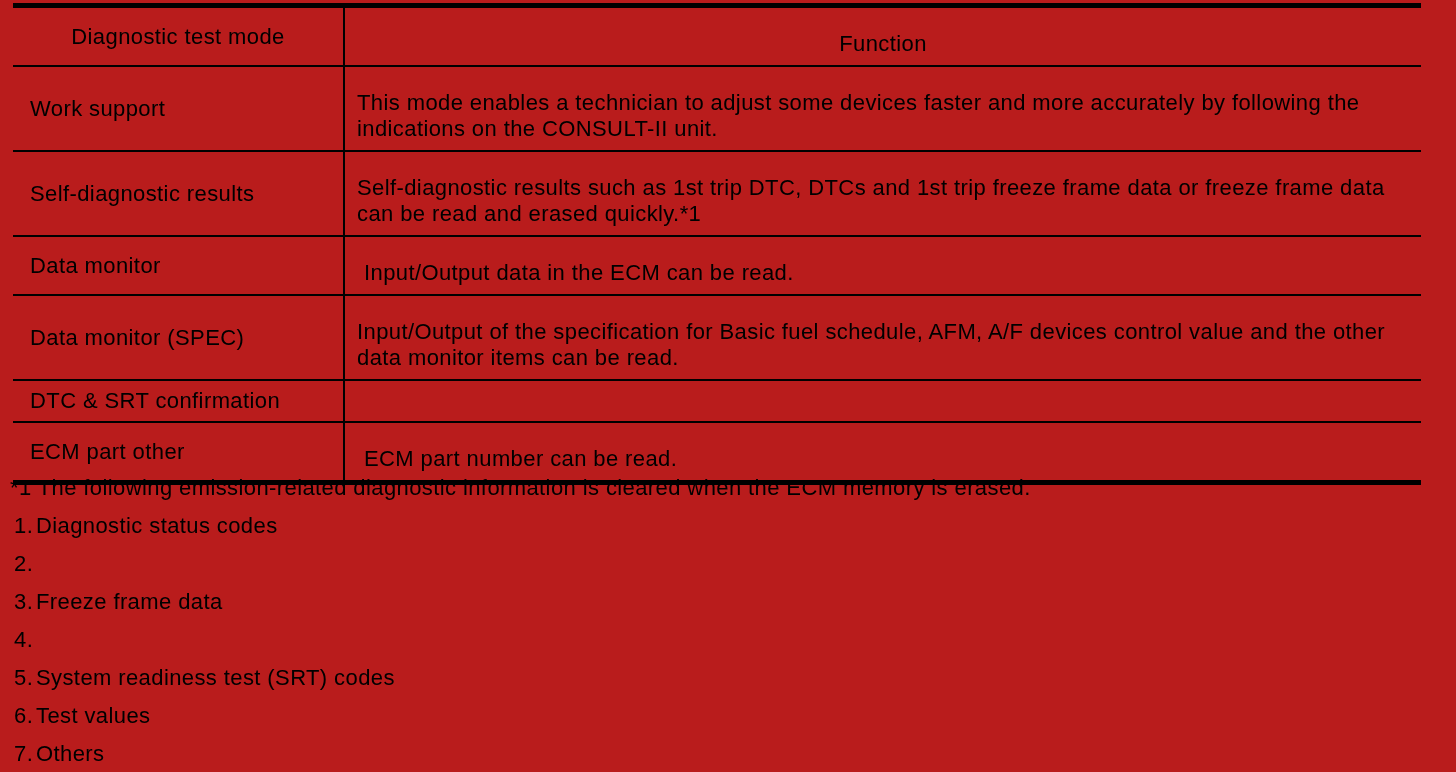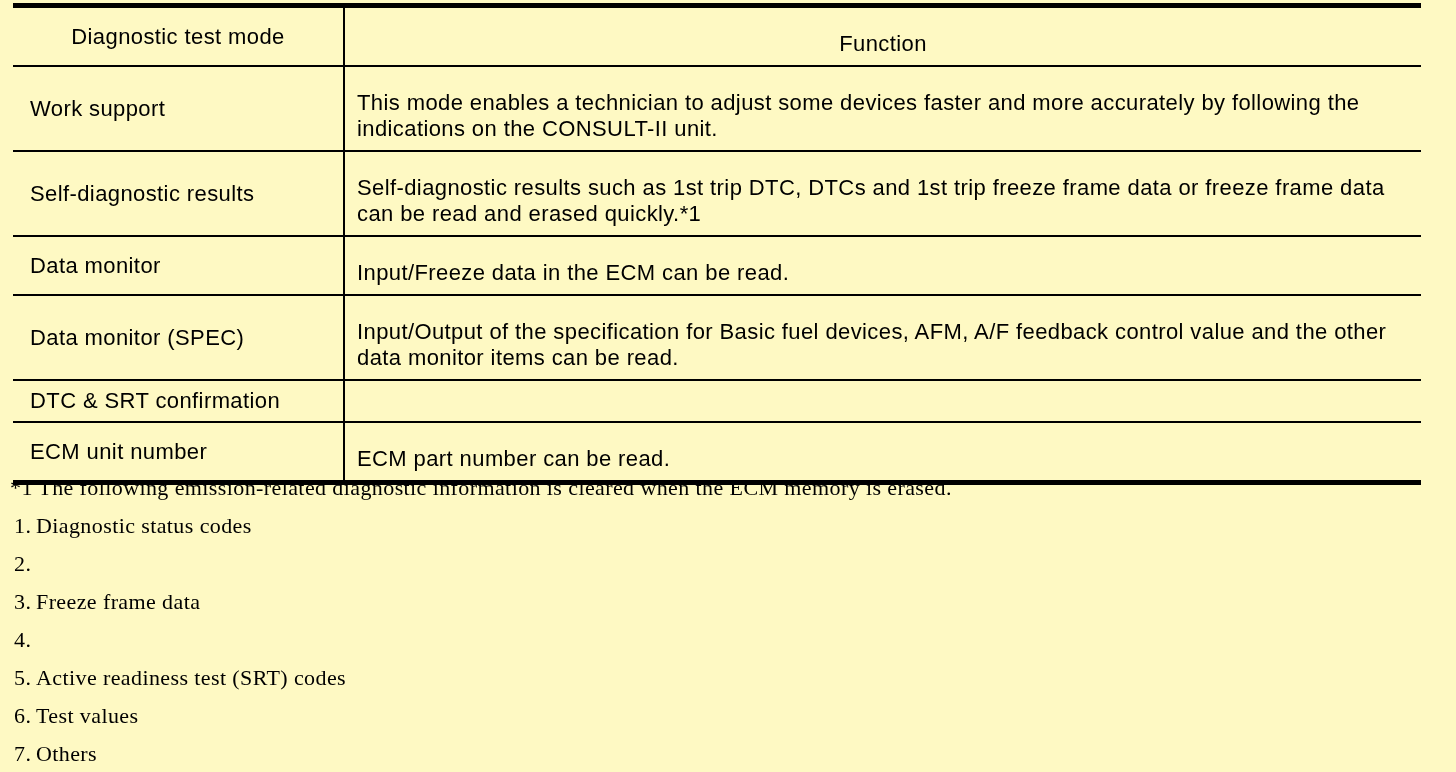--- a/index.html
+++ b/index.html
@@ -7,55 +7,55 @@
   body {
     font-family:"Liberation Sans", sans-serif;
     color:#000;
     font-size:22px;
     letter-spacing:0.4px;
     font-weight:400;
   }
   .page {
     position:relative;
     width:1456px; height:772px;
-    background:#fef9c3;
+    background:#b91c1c;
     overflow:hidden;
   }
   
   .dtable {
     position:absolute;
     left:13px; top:3px;
     width:1408px;
     border-top:5px solid #000;
     border-bottom:5px solid #000;
   }
   .tr { display:flex; border-bottom:2px solid #000; }
   .tr:last-child { border-bottom:none; }
   .tr.header { min-height:40px; }
   .tr.tall   { min-height:70px; }
-  .tr.short  { min-height:42px; }
+  .tr.short  { min-height:42px;gap:7px; }
   .td {
     display:flex; align-items:center;
     line-height:26px;
   }
   .td-mode {
     width:332px;
     border-right:2px solid #000;
     padding:6px 8px 6px 17px;
     flex-shrink:0;
   }
   .td-func {
     flex:1;
     padding:23px 28px 8px 12px;
   }
   .tr.header .td { justify-content:center; text-align:center; padding-left:0; padding-right:0; }
   .tr.header .td-mode { padding-left:0; }
   
   .notes { position:absolute; left:10px; top:475px; width:1440px; }
-  .note-line { line-height:26px; margin-bottom:12px; white-space:nowrap;font-family:Liberation Serif, serif; }
+  .note-line { line-height:26px; margin-bottom:12px; white-space:nowrap; }
   .num-item { display:flex; padding-left:4px; }
   .num-item .num { width:22px; flex-shrink:0; }
 </style>
 </head>
 <body>
 
 <div class="page">
 
   <div class="dtable">
 
@@ -69,35 +69,35 @@
       <div class="td td-func">This mode enables a technician to adjust some devices faster and more accurately by following the indications on the CONSULT-II unit.</div>
     </div>
 
     <div class="tr tall">
       <div class="td td-mode">Self-diagnostic results</div>
       <div class="td td-func">Self-diagnostic results such as 1st trip DTC, DTCs and 1st trip freeze frame data or freeze frame data can be read and erased quickly.*1</div>
     </div>
 
     <div class="tr short">
       <div class="td td-mode">Data monitor</div>
-      <div class="td td-func">Input/Freeze data in the ECM can be read.</div>
+      <div class="td td-func">Input/Output data in the ECM can be read.</div>
     </div>
 
     <div class="tr tall">
       <div class="td td-mode">Data monitor (SPEC)</div>
-      <div class="td td-func">Input/Output of the specification for Basic fuel devices, AFM, A/F feedback control value and the other data monitor items can be read.</div>
+      <div class="td td-func">Input/Output of the specification for Basic fuel schedule, AFM, A/F devices control value and the other data monitor items can be read.</div>
     </div>
 
 
     <div class="tr short">
       <div class="td td-mode">DTC &amp; SRT confirmation</div>
     </div>
 
     <div class="tr short">
-      <div class="td td-mode">ECM unit number</div>
+      <div class="td td-mode">ECM part other</div>
       <div class="td td-func">ECM part number can be read.</div>
     </div>
 
   </div>
 
   <div class="notes">
 
     <div class="note-line">*1 The following emission-related diagnostic information is cleared when the ECM memory is erased.</div>
 
     <div class="note-line num-item">
@@ -113,21 +113,21 @@
       <span class="num">3.</span>
       <span>Freeze frame data</span>
     </div>
 
     <div class="note-line num-item">
       <span class="num">4.</span>
     </div>
 
     <div class="note-line num-item">
       <span class="num">5.</span>
-      <span>Active readiness test (SRT) codes</span>
+      <span>System readiness test (SRT) codes</span>
     </div>
 
     <div class="note-line num-item">
       <span class="num">6.</span>
       <span>Test values</span>
     </div>
 
     <div class="note-line num-item">
       <span class="num">7.</span>
       <span>Others</span>

